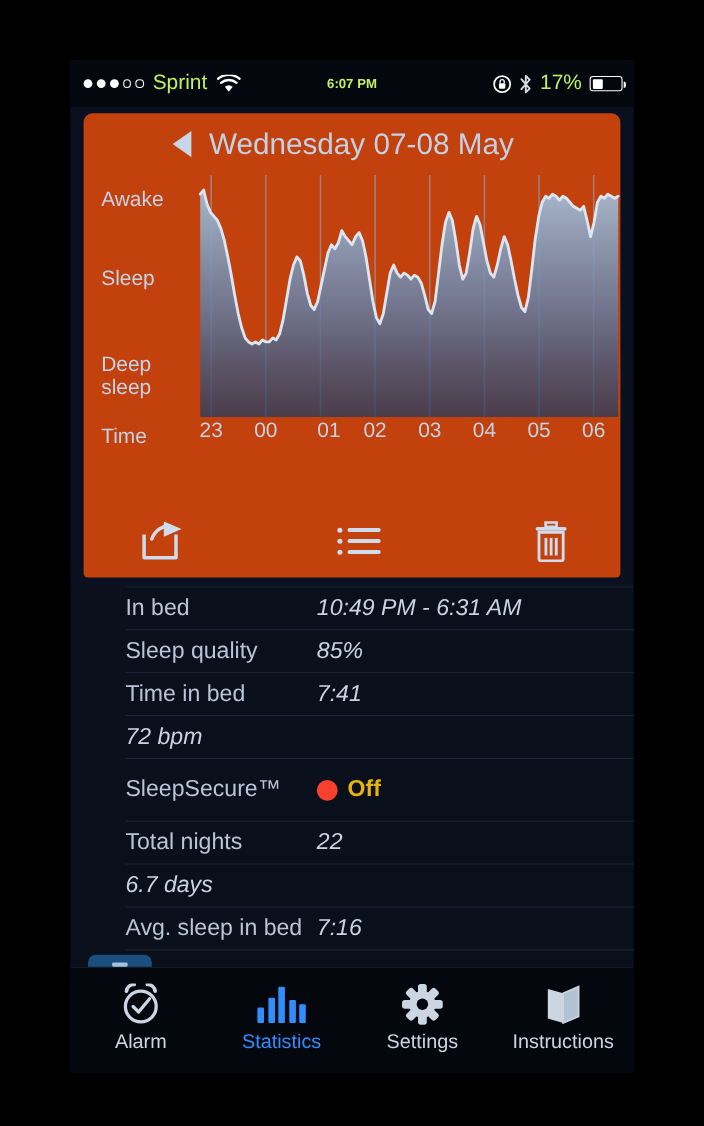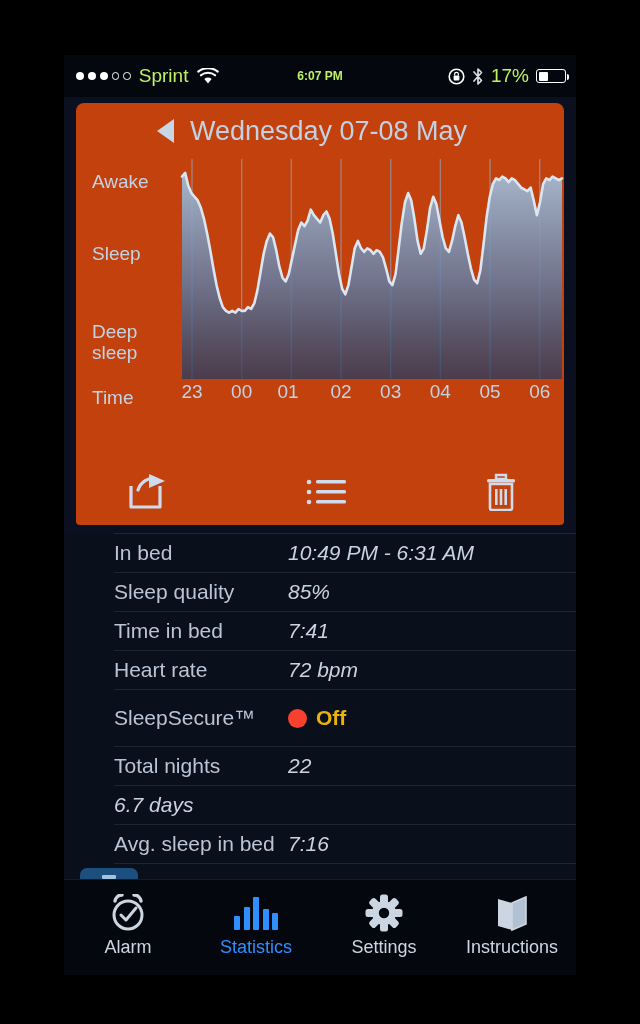--- a/index.html
+++ b/index.html
@@ -367,21 +367,21 @@
             <line x1="312.03921568627453" x2="312.03921568627453" y1="0" y2="220" stroke="#8ea7c4" stroke-width="1.4" opacity="0.62"></line>
             <line x1="361.7124183006536" x2="361.7124183006536" y1="0" y2="220" stroke="#8ea7c4" stroke-width="1.4" opacity="0.62"></line>
           </g>
         <path id="area-path" fill="url(#areaGrad)" stroke="none" d="M4.00 17.52 L7.14 13.84 L10.28 26.72 L13.42 34.08 L16.56 37.76 L19.70 41.44 L22.84 48.80 L25.98 59.84 L29.12 74.56 L32.26 91.12 L35.40 109.52 L38.55 126.08 L41.69 138.96 L44.83 148.16 L47.97 151.84 L51.11 153.68 L54.25 151.84 L57.39 153.68 L60.53 150.00 L63.67 151.84 L66.81 151.84 L69.95 148.16 L73.09 150.00 L76.23 144.48 L79.37 131.60 L82.51 113.20 L85.65 94.80 L88.79 81.92 L91.93 74.56 L95.07 78.24 L98.21 91.12 L101.36 107.68 L104.50 118.72 L107.64 122.40 L110.78 115.04 L113.92 100.32 L117.06 85.60 L120.20 70.88 L123.34 63.52 L126.48 67.20 L129.62 61.68 L132.76 50.64 L135.90 56.16 L139.04 59.84 L142.18 63.52 L145.32 56.16 L148.46 52.48 L151.60 59.84 L154.74 74.56 L157.88 94.80 L161.02 115.04 L164.17 129.76 L167.31 135.28 L170.45 126.08 L173.59 107.68 L176.73 89.28 L179.87 81.92 L183.01 89.28 L186.15 92.96 L189.29 89.28 L192.43 91.12 L195.57 94.80 L198.71 91.12 L201.85 92.96 L204.99 98.48 L208.13 109.52 L211.27 122.40 L214.41 126.08 L217.55 115.04 L220.69 89.28 L223.83 63.52 L226.98 43.28 L230.12 34.08 L233.26 41.44 L236.40 59.84 L239.54 81.92 L242.68 94.80 L245.82 89.28 L248.96 70.88 L252.10 48.80 L255.24 37.76 L258.38 45.12 L261.52 61.68 L264.66 78.24 L267.80 89.28 L270.94 92.96 L274.08 81.92 L277.22 67.20 L280.36 56.16 L283.50 63.52 L286.64 78.24 L289.79 94.80 L292.93 109.52 L296.07 120.56 L299.21 124.24 L302.35 111.36 L305.49 85.60 L308.63 58.00 L311.77 37.76 L314.91 24.88 L318.05 19.36 L321.19 21.20 L324.33 17.52 L327.47 19.36 L330.61 23.04 L333.75 19.36 L336.89 21.20 L340.03 24.88 L343.17 28.56 L346.31 30.40 L349.45 32.24 L352.60 28.56 L355.74 41.44 L358.88 56.16 L362.02 43.28 L365.16 24.88 L368.30 19.36 L371.44 21.20 L374.58 17.52 L377.72 19.36 L380.86 21.20 L384.00 19.36 L384.00 220 L4.00 220 Z"></path>
         <path id="line-path" fill="none" stroke="#dbe6f3" stroke-width="2.6" stroke-linejoin="round" stroke-linecap="round" d="M4.00 17.52 L7.14 13.84 L10.28 26.72 L13.42 34.08 L16.56 37.76 L19.70 41.44 L22.84 48.80 L25.98 59.84 L29.12 74.56 L32.26 91.12 L35.40 109.52 L38.55 126.08 L41.69 138.96 L44.83 148.16 L47.97 151.84 L51.11 153.68 L54.25 151.84 L57.39 153.68 L60.53 150.00 L63.67 151.84 L66.81 151.84 L69.95 148.16 L73.09 150.00 L76.23 144.48 L79.37 131.60 L82.51 113.20 L85.65 94.80 L88.79 81.92 L91.93 74.56 L95.07 78.24 L98.21 91.12 L101.36 107.68 L104.50 118.72 L107.64 122.40 L110.78 115.04 L113.92 100.32 L117.06 85.60 L120.20 70.88 L123.34 63.52 L126.48 67.20 L129.62 61.68 L132.76 50.64 L135.90 56.16 L139.04 59.84 L142.18 63.52 L145.32 56.16 L148.46 52.48 L151.60 59.84 L154.74 74.56 L157.88 94.80 L161.02 115.04 L164.17 129.76 L167.31 135.28 L170.45 126.08 L173.59 107.68 L176.73 89.28 L179.87 81.92 L183.01 89.28 L186.15 92.96 L189.29 89.28 L192.43 91.12 L195.57 94.80 L198.71 91.12 L201.85 92.96 L204.99 98.48 L208.13 109.52 L211.27 122.40 L214.41 126.08 L217.55 115.04 L220.69 89.28 L223.83 63.52 L226.98 43.28 L230.12 34.08 L233.26 41.44 L236.40 59.84 L239.54 81.92 L242.68 94.80 L245.82 89.28 L248.96 70.88 L252.10 48.80 L255.24 37.76 L258.38 45.12 L261.52 61.68 L264.66 78.24 L267.80 89.28 L270.94 92.96 L274.08 81.92 L277.22 67.20 L280.36 56.16 L283.50 63.52 L286.64 78.24 L289.79 94.80 L292.93 109.52 L296.07 120.56 L299.21 124.24 L302.35 111.36 L305.49 85.60 L308.63 58.00 L311.77 37.76 L314.91 24.88 L318.05 19.36 L321.19 21.20 L324.33 17.52 L327.47 19.36 L330.61 23.04 L333.75 19.36 L336.89 21.20 L340.03 24.88 L343.17 28.56 L346.31 30.40 L349.45 32.24 L352.60 28.56 L355.74 41.44 L358.88 56.16 L362.02 43.28 L365.16 24.88 L368.30 19.36 L371.44 21.20 L374.58 17.52 L377.72 19.36 L380.86 21.20 L384.00 19.36"></path>
       </svg>
 
       <div id="xticks">
           <span class="xtick" style="left: 14px;">23</span>
           <span class="xtick" style="left: 63.6732px;">00</span>
-          <span class="xtick" style="left: 110px;">01</span>
+          <span class="xtick" style="left: 121px;">01</span>
           <span class="xtick" style="left: 163.02px;">02</span>
           <span class="xtick" style="left: 212.693px;">03</span>
           <span class="xtick" style="left: 262.366px;">04</span>
           <span class="xtick" style="left: 312.039px;">05</span>
           <span class="xtick" style="left: 361.712px;">06</span>
         </div>
     </div>
 
     <div id="graph-toolbar">
       <div class="tb-btn" id="btn-share">
@@ -422,21 +422,20 @@
         </div>
         <div class="srow">
           <span class="skey">Sleep quality</span>
           <span class="sval">85%</span>
         </div>
         <div class="srow">
           <span class="skey">Time in bed</span>
           <span class="sval">7:41</span>
         </div>
         <div class="srow">
-          <span class="skey">Heart rate</span>
           <span class="sval">72 bpm</span>
         </div>
       </div>
     <div class="srow tall">
       <span class="skey">SleepSecure™</span>
       <span class="secure-wrap">
         <span class="status-dot" style="background: rgb(248, 64, 46);"></span>
         <span class="status-text" style="color: #eab308;">Off</span>
       </span>
     </div>

